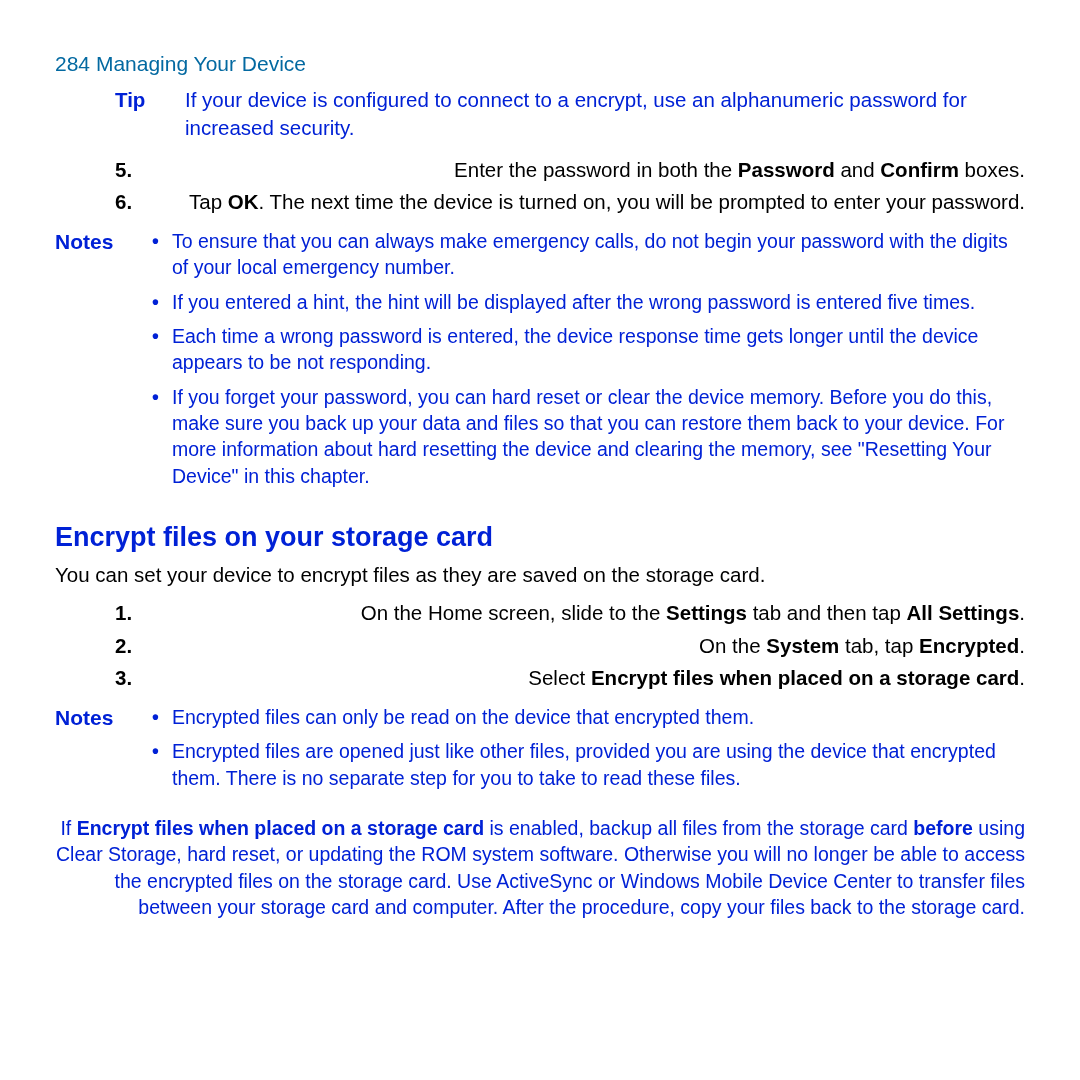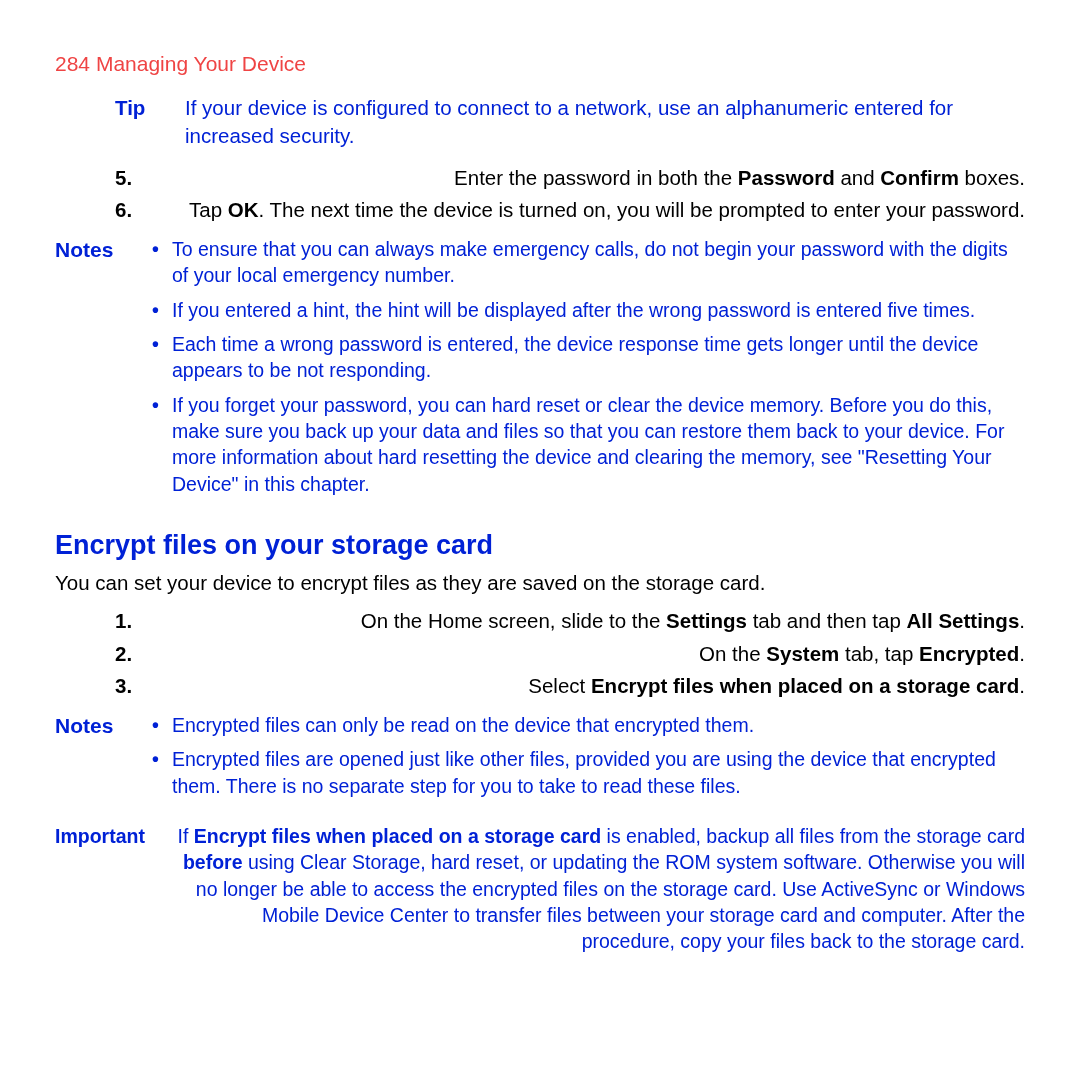--- a/index.html
+++ b/index.html
@@ -12,22 +12,22 @@
       height: 1080px;
       background: #ffffff;
       font-family: "Segoe UI", "Myriad Pro", Arial, sans-serif;
       padding: 50px 55px 30px 55px;
       color: #000000;
       font-size: 20.5px;
       line-height: 1.35;
     }
     .header-row {
       font-size: 21px;
-      color: #ef4444;
-      margin-bottom: 16px;
+      color: #0369a1;
+      margin-bottom: 8px;
     }
     .page-number {
       display: inline;
     }
     .tip-row {
       display: flex;
       margin-left: 60px;
       margin-bottom: 14px;
       color: #0021d6;
     }
@@ -114,21 +114,21 @@
 </head>
 <body>
 
 <div class="header-row">
   <span class="page-number">284</span>
   <span>  </span><span>Managing Your Device</span>
 </div>
 
 <div class="tip-row">
   <div class="tip-label">Tip</div>
-  <div class="tip-content">If your device is configured to connect to a network, use an alphanumeric entered for increased security.</div>
+  <div class="tip-content">If your device is configured to connect to a encrypt, use an alphanumeric password for increased security.</div>
 </div>
 
 <div class="step-list">
   <div class="step-item">
     <div class="step-num">5.</div>
     <div class="step-text">
       <span>Enter the password in both the </span><span class="bold">Password</span><span> and </span><span class="bold">Confirm</span><span> boxes.</span>
     </div>
   </div>
   <div class="step-item">
@@ -193,17 +193,16 @@
       <div class="bullet-text">Encrypted files can only be read on the device that encrypted them.</div>
     </div>
     <div class="note-bullet">
       <div class="bullet-dot">•</div>
       <div class="bullet-text">Encrypted files are opened just like other files, provided you are using the device that encrypted them. There is no separate step for you to take to read these files.</div>
     </div>
   </div>
 </div>
 
 <div class="important-row">
-  <div class="important-label">Important</div>
   <div class="important-content">
     <span>If </span><span class="bold">Encrypt files when placed on a storage card</span><span> is enabled, backup all files from the storage card </span><span class="bold">before</span><span> using Clear Storage, hard reset, or updating the ROM system software. Otherwise you will no longer be able to access the encrypted files on the storage card. Use ActiveSync or Windows Mobile Device Center to transfer files between your storage card and computer. After the procedure, copy your files back to the storage card.</span>
   </div>
 </div>
 
 </body></html>

